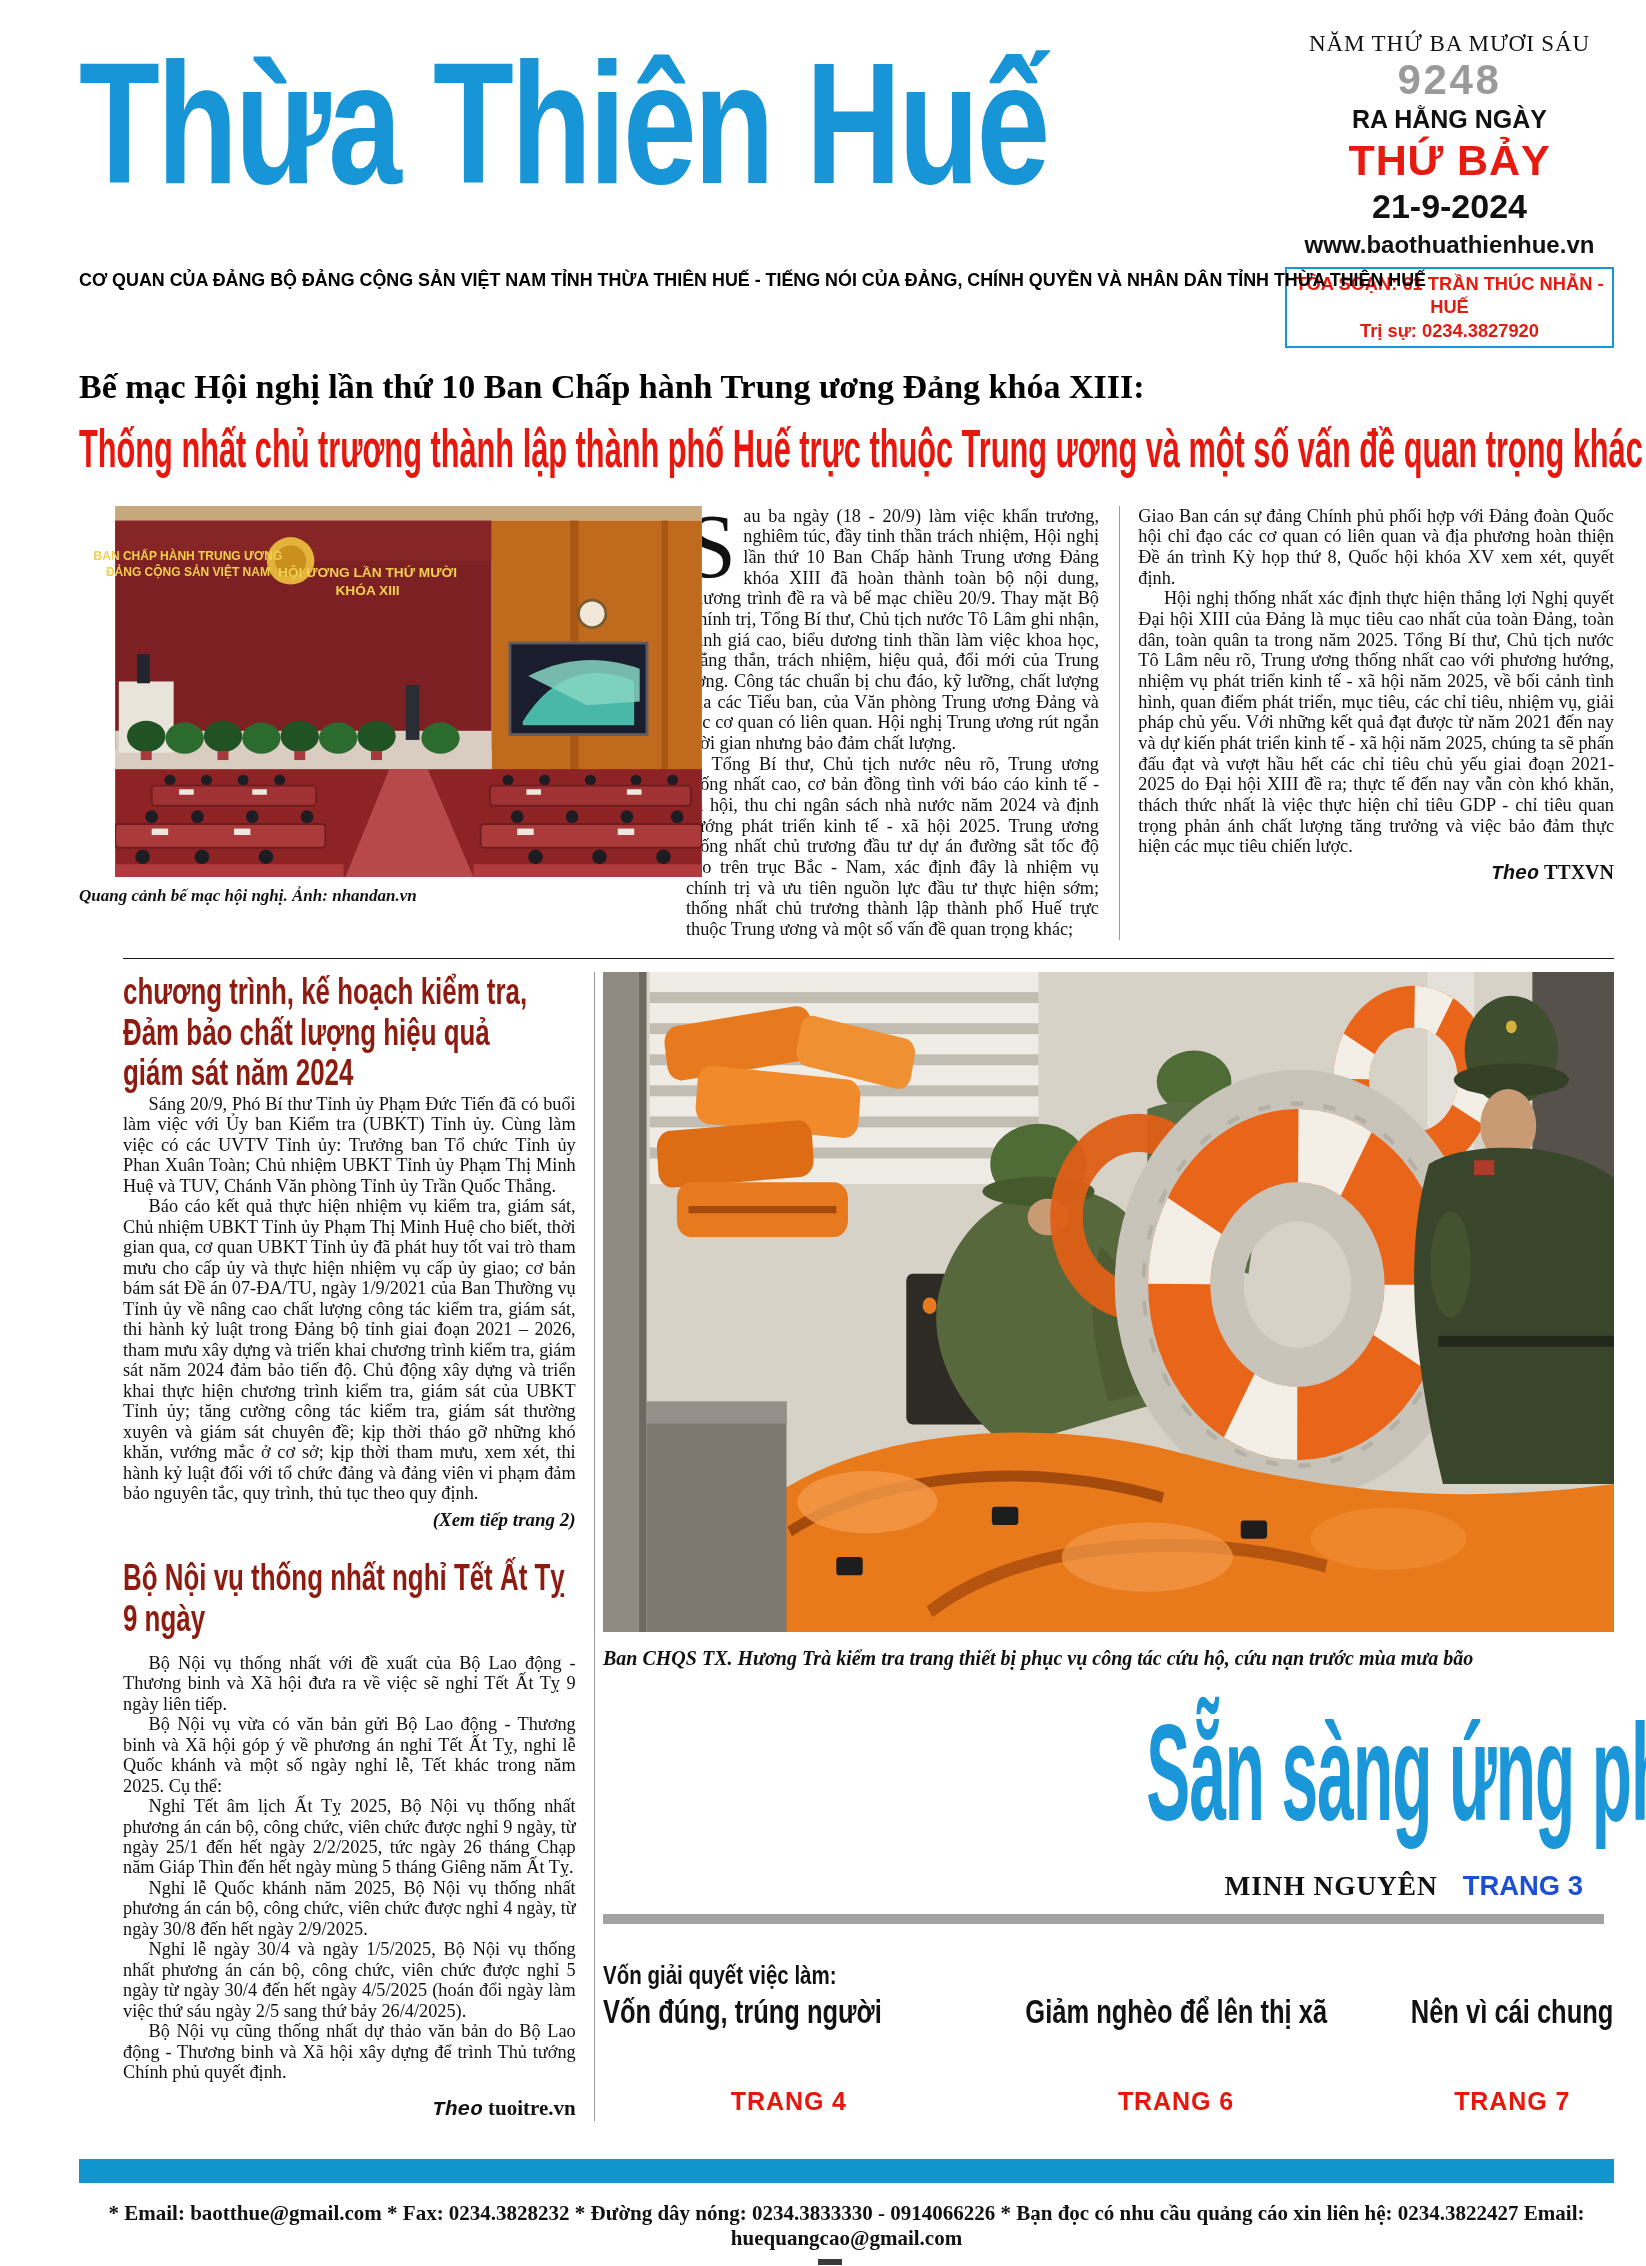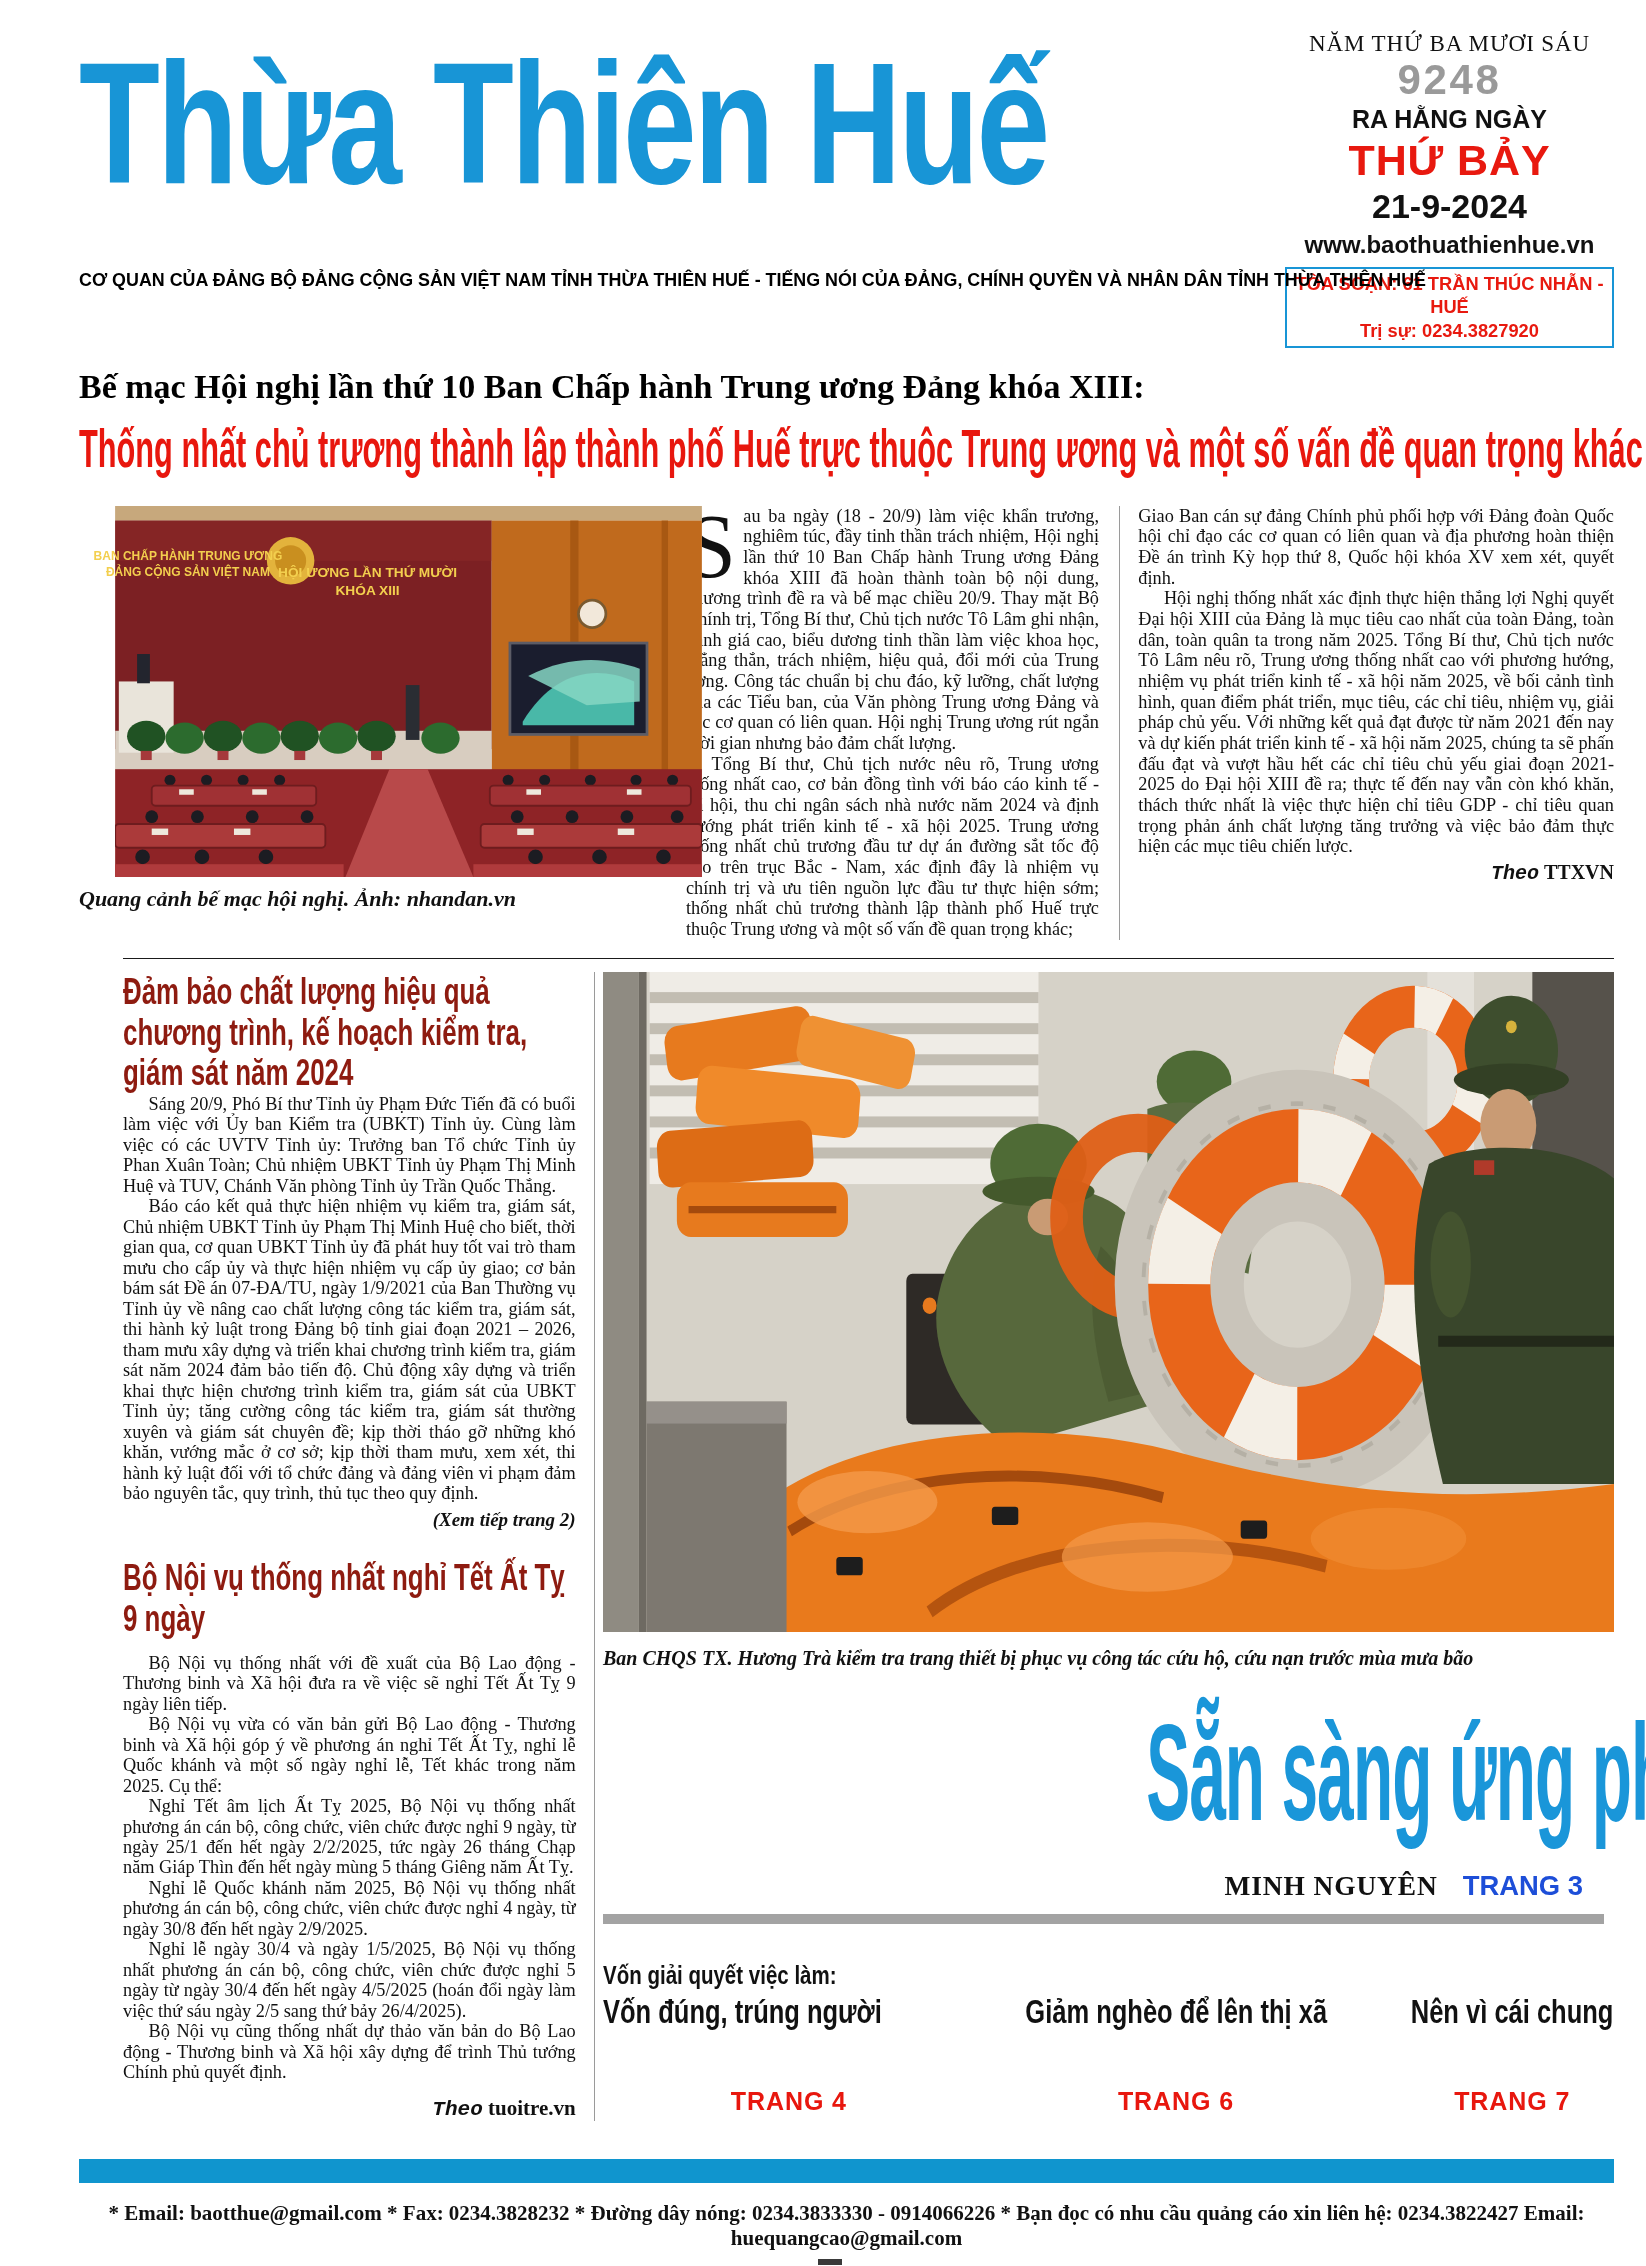--- a/index.html
+++ b/index.html
@@ -34,21 +34,21 @@
   .headline-red span{display:inline-block;font-family:"Liberation Sans",sans-serif;font-weight:bold;
       font-size:53px;color:#e8170e;white-space:nowrap;transform:scaleX(.58);
       transform-origin:left top;line-height:1.35;}
   .lead-cols{display:flex;gap:20px;margin-top:12.8px;}
   .lead-photo{flex:none;width:587px;margin:0;}
   .lead-photo .photo-wrap{position:relative;width:587px;height:371px;overflow:hidden;padding-left:36px;}
   .photo-overlay{position:absolute;font-family:"Liberation Sans",sans-serif;font-weight:bold;
       color:#f3cf4e;line-height:1.35;text-align:center;}
   .ov-left{left:14.6px;top:42px;font-size:12px;}
   .ov-right{left:199px;top:58px;font-size:13.7px;}
-  .lead-caption{margin-top:9.1px;font-weight:bold;font-style:italic;font-size:22px;}
+  .lead-caption{margin-top:9.1px;font-weight:bold;font-style:italic;font-size:17px;}
   .lead-col{font-size:18.3px;line-height:1.13;text-align:justify;}
   .col-mid{flex:none;width:413px;}
   .col-right{flex:1;border-left:0.9px solid #9a9a9a;padding-left:18.3px;}
   .lead-col p{margin:0;}
   .lead-col p.indent{text-indent:25.6px;}
   .dropcap{float:left;font-size:90px;line-height:71px;padding:5.5px 7.3px 0 0;font-weight:normal;}
   .byline{text-align:right;font-size:20px;margin-top:3.7px;}
   .byline .b-pre{font-style:italic;font-weight:bold;font-family:Liberation Mono, monospace;}
   .byline .b-name{font-weight:bold;}
   .rule{border:none;border-top:1.8px solid #1a1a1a;margin:18.3px 0 0 44px;}
@@ -222,22 +222,22 @@
       </div>
     </div>
   </section>
 
   <hr class="rule">
 
   <div class="main-grid">
     <aside class="left-col">
       <article>
         <div class="lc-head">
+          <div><span>chương trình, kế hoạch kiểm tra,</span></div>
           <div><span>Đảm bảo chất lượng hiệu quả</span></div>
-          <div><span>chương trình, kế hoạch kiểm tra,</span></div>
           <div><span>giám sát năm 2024</span></div>
         </div>
         <p>Sáng 20/9, Phó Bí thư Tỉnh ủy Phạm Đức Tiến đã có buổi làm việc với Ủy ban Kiểm tra (UBKT) Tỉnh ủy. Cùng làm việc có các UVTV Tỉnh ủy: Trưởng ban Tổ chức Tỉnh ủy Phan Xuân Toàn; Chủ nhiệm UBKT Tỉnh ủy Phạm Thị Minh Huệ và TUV, Chánh Văn phòng Tỉnh ủy Trần Quốc Thắng.</p>
         <p>Báo cáo kết quả thực hiện nhiệm vụ kiểm tra, giám sát, Chủ nhiệm UBKT Tỉnh ủy Phạm Thị Minh Huệ cho biết, thời gian qua, cơ quan UBKT Tỉnh ủy đã phát huy tốt vai trò tham mưu cho cấp ủy và thực hiện nhiệm vụ cấp ủy giao; cơ bản bám sát Đề án 07-ĐA/TU, ngày 1/9/2021 của Ban Thường vụ Tỉnh ủy về nâng cao chất lượng công tác kiểm tra, giám sát, thi hành kỷ luật trong Đảng bộ tỉnh giai đoạn 2021 – 2026, tham mưu xây dựng và triển khai chương trình kiểm tra, giám sát năm 2024 đảm bảo tiến độ. Chủ động xây dựng và triển khai thực hiện chương trình kiểm tra, giám sát của UBKT Tỉnh ủy; tăng cường công tác kiểm tra, giám sát thường xuyên và giám sát chuyên đề; kịp thời tháo gỡ những khó khăn, vướng mắc ở cơ sở; kịp thời tham mưu, xem xét, thi hành kỷ luật đối với tổ chức đảng và đảng viên vi phạm đảm bảo nguyên tắc, quy trình, thủ tục theo quy định.</p>
         <div class="continuation">(Xem tiếp trang 2)</div>
       </article>
       <article>
         <div class="lc-head">
           <div><span>Bộ Nội vụ thống nhất nghỉ Tết Ất Tỵ</span></div>
           <div><span>9 ngày</span></div>

